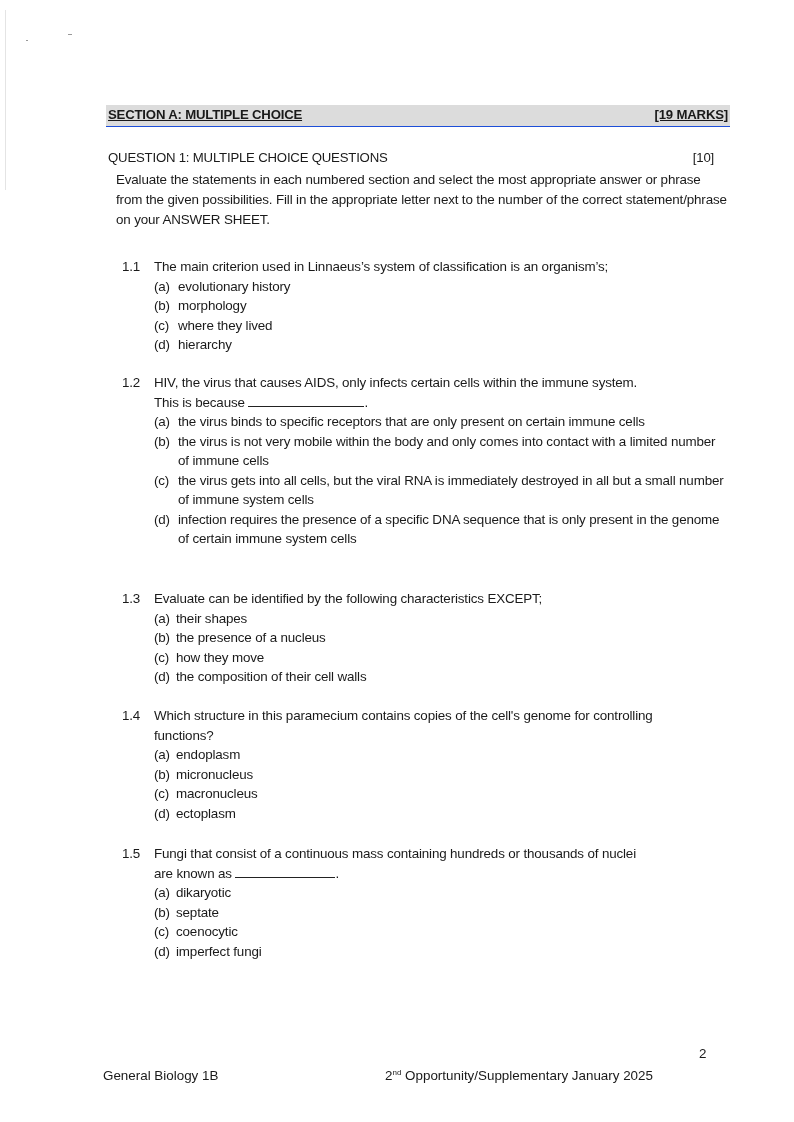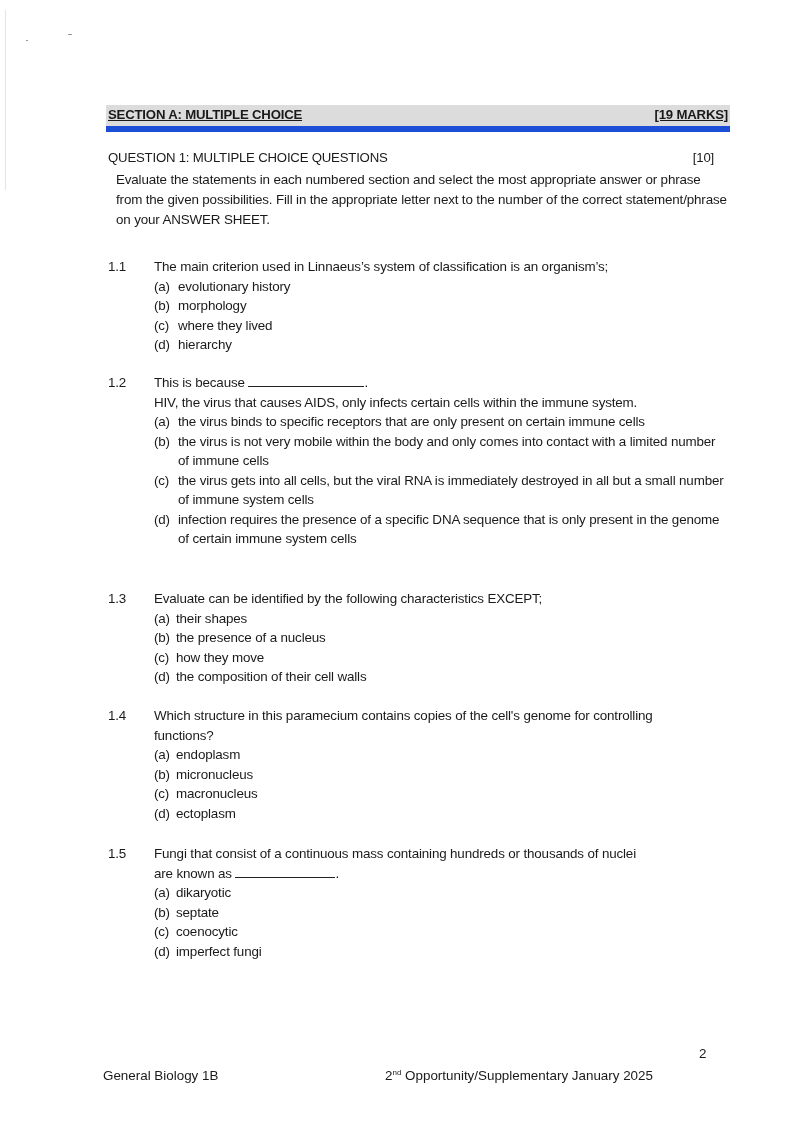--- a/index.html
+++ b/index.html
@@ -4,36 +4,36 @@
 <style>
   html, body { margin: 0; padding: 0; }
   body {
     width: 794px; height: 1122px; background: #ffffff; position: relative; overflow: hidden;
     font-family: "Liberation Sans", sans-serif; color: #1a1a1a;
   }
   .margin-line { position: absolute; left: 5px; top: 10px; width: 1px; height: 180px; background: #e4e4e4; }
   .speck { position: absolute; width: 2px; height: 1px; background: #999; }
   .section-bar {
     position: absolute; left: 106px; top: 105px; width: 624px; height: 21px;
-    background: #dcdcdc; border-bottom: 6px solid #1d4ed8;
+    background: #dcdcdc; border-bottom: 1px solid #1d4ed8;
     font-size: 13.2px; font-weight: bold; letter-spacing: -0.2px;
   }
   .section-bar .left { position: absolute; left: 2px; top: 2px; text-decoration: underline; }
   .section-bar .right { position: absolute; right: 2px; top: 2px; text-decoration: underline; }
   .q-head {
     position: absolute; left: 108px; top: 150px; width: 606px; font-size: 13.2px; font-weight: normal;
     letter-spacing: -0.2px;
   }
   .q-head .marks { position: absolute; right: 0; top: 0; }
   .instructions {
     position: absolute; left: 116px; top: 170px; width: 612px; font-size: 13.4px; line-height: 20px;
     letter-spacing: -0.15px;
   }
   .item { position: absolute; left: 108px; width: 620px; font-size: 13.4px; line-height: 19.5px; letter-spacing: -0.15px; }
-  .item .num { position: absolute; left: 0; top: 0; }
+  .item .num { position: absolute; left: 14px; top: 0; }
   .item .body { margin-left: 46px; }
   .opt { position: relative; padding-left: 24px; }
   .opt .lbl { position: absolute; left: 0; top: 0; }
   .opt.tight { padding-left: 22px; }
   .blank { display: inline-block; border-bottom: 1px solid #222; height: 13px; vertical-align: baseline; }
   .footer { position: absolute; top: 1068px; font-size: 13.4px; }
   .page-num { position: absolute; left: 699px; top: 1046px; font-size: 13.4px; }
   sup { font-size: 8px; }
 </style>
 </head>
@@ -62,22 +62,22 @@
     <div class="opt"><span class="lbl">(a)</span><span>evolutionary history</span></div>
     <div class="opt"><span class="lbl">(b)</span><span>morphology</span></div>
     <div class="opt"><span class="lbl">(c)</span><span>where they lived</span></div>
     <div class="opt"><span class="lbl">(d)</span><span>hierarchy</span></div>
   </div>
 </div>
 
 <div class="item" style="top:373px">
   <span class="num">1.2</span>
   <div class="body">
+    <div>HIV, the virus that causes AIDS, only infects certain cells within the immune system.</div>
     <div><span>This is because</span> <span class="blank" style="width:116px"></span><span>.</span></div>
-    <div>HIV, the virus that causes AIDS, only infects certain cells within the immune system.</div>
     <div class="opt"><span class="lbl">(a)</span><span>the virus binds to specific receptors that are only present on certain immune cells</span></div>
     <div class="opt"><span class="lbl">(b)</span><span>the virus is not very mobile within the body and only comes into contact with a limited number of immune cells</span></div>
     <div class="opt"><span class="lbl">(c)</span><span>the virus gets into all cells, but the viral RNA is immediately destroyed in all but a small number of immune system cells</span></div>
     <div class="opt"><span class="lbl">(d)</span><span>infection requires the presence of a specific DNA sequence that is only present in the genome of certain immune system cells</span></div>
   </div>
 </div>
 
 <div class="item" style="top:589px">
   <span class="num">1.3</span>
   <div class="body">

